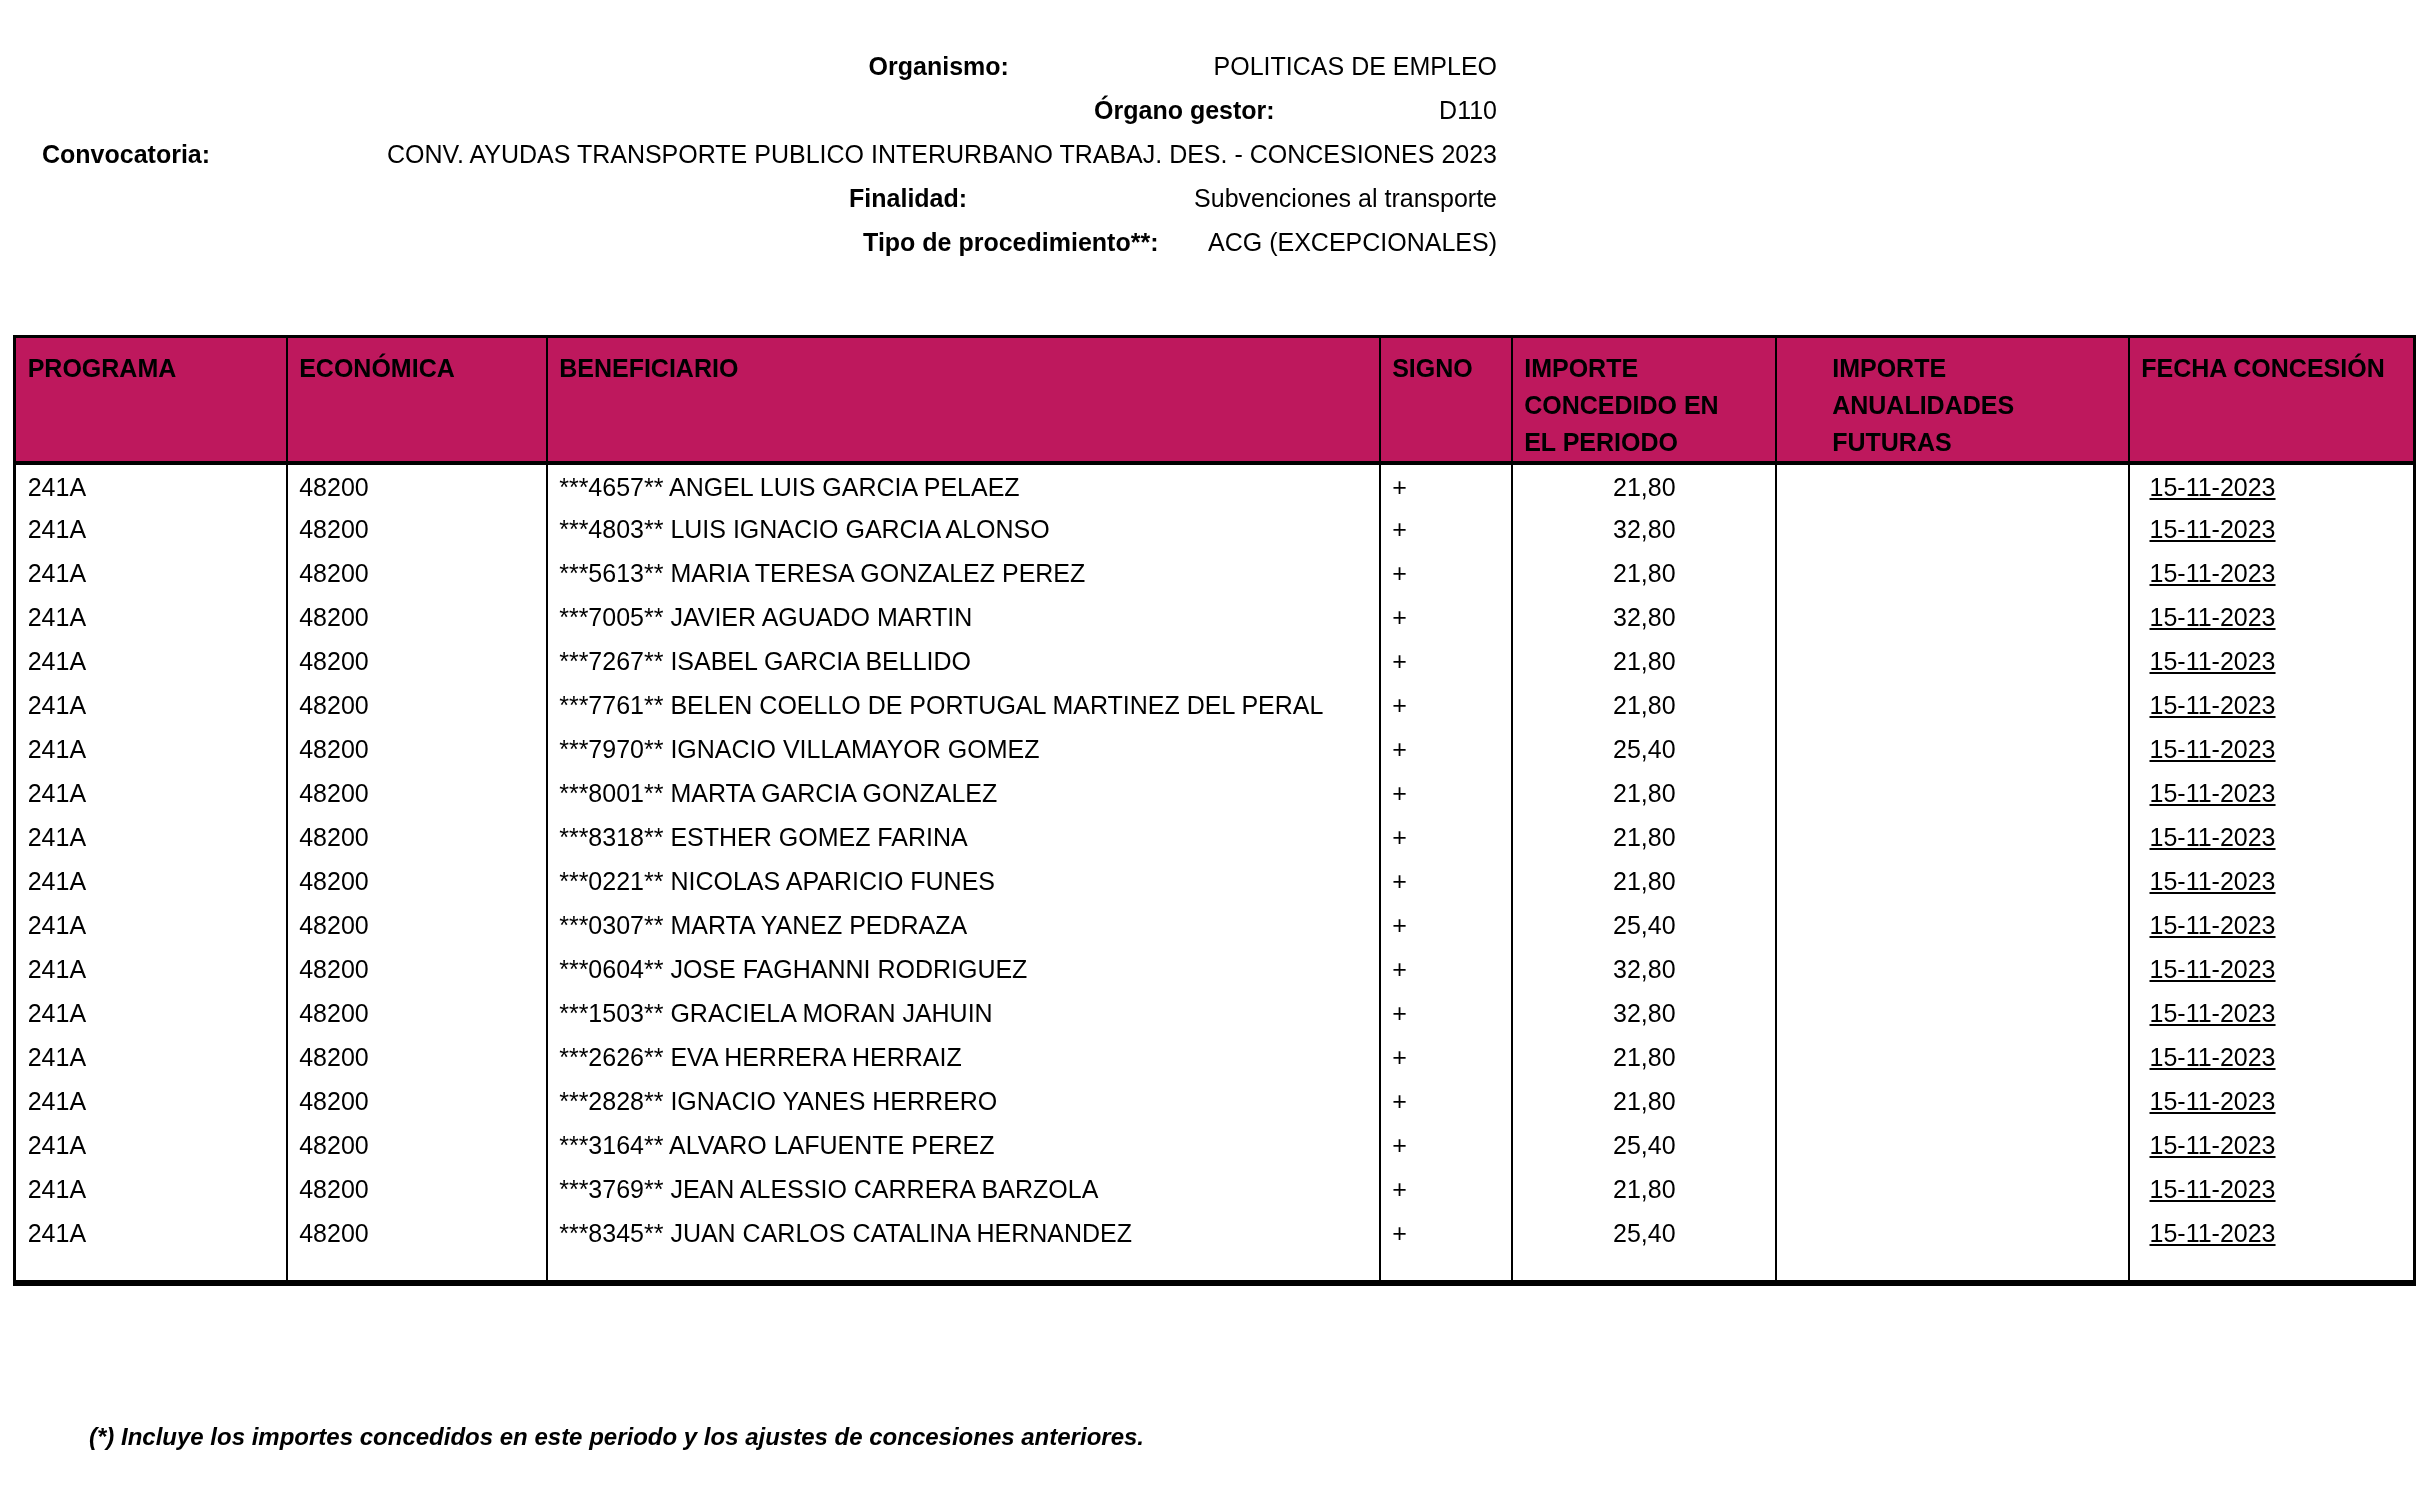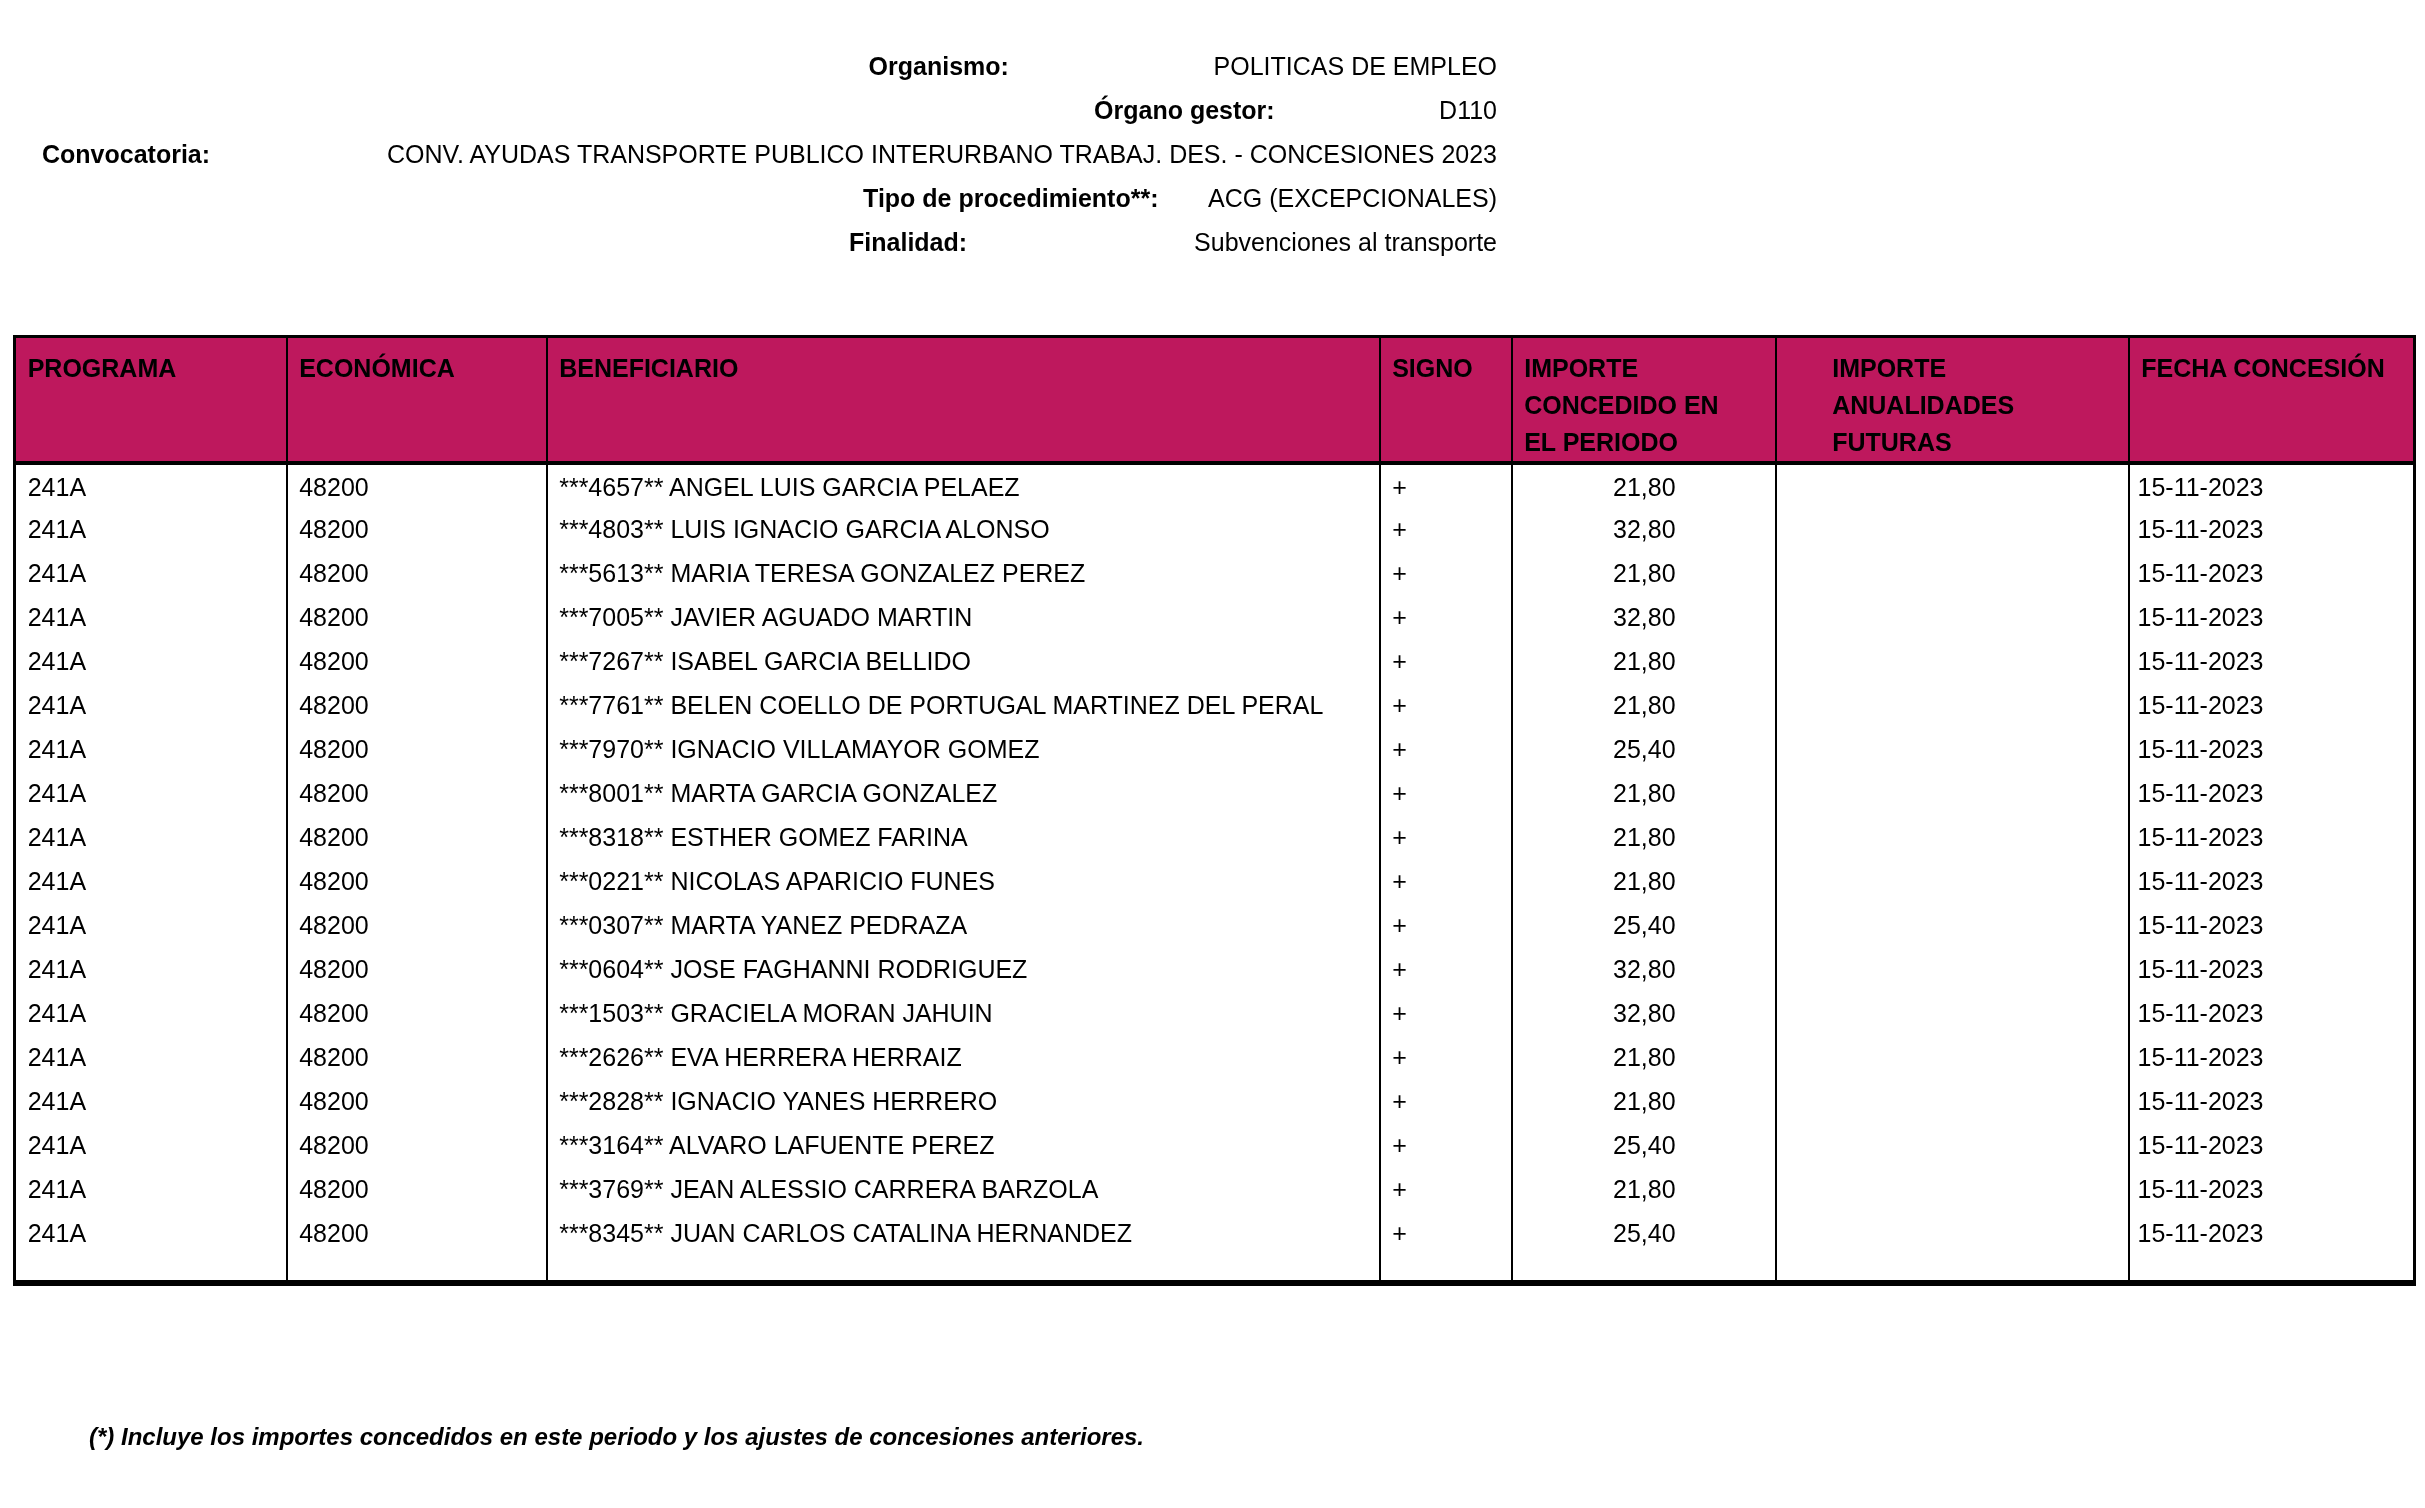--- a/index.html
+++ b/index.html
@@ -39,21 +39,21 @@
     line-height: 37px;
   }
   .doc-table th + th, .doc-table td + td { border-left: 2.2px solid #000; }
   .doc-table td {
     vertical-align: top;
     height: 44px;
     padding: 5.9px 11.7px 0 11.7px;
     line-height: 32px;
   }
   .doc-table td.num { text-align: center; padding-right: 10px; }
-  .doc-table td.date { padding-left: 8px; }
+  .doc-table td.date { padding-left: 20px; text-decoration: underline; }
   .doc-table tbody tr:last-child td { padding-bottom: 31px; }
   th.th-anualidades span { display: inline-block; max-width: 227px; margin-left: 44px; }
   th.th-importe span { display: inline-block; max-width: 220px; }
 
   
   .notes {
     position: absolute; left: 89px; top: 1419px;
     font-size: 24px; font-weight: bold; font-style: italic;
     line-height: 36px;
   }
@@ -68,26 +68,26 @@
   </div>
   <div class="field-row">
     <span class="field-label">Órgano gestor:</span>
     <span class="field-value">D110</span>
   </div>
   <div class="field-row">
     <span class="field-label">Convocatoria:</span>
     <span class="field-value">CONV. AYUDAS TRANSPORTE PUBLICO INTERURBANO TRABAJ. DES. - CONCESIONES 2023</span>
   </div>
   <div class="field-row">
+    <span class="field-label">Finalidad:</span>
+    <span class="field-value">Subvenciones al transporte</span>
+  </div>
+  <div class="field-row">
     <span class="field-label">Tipo de procedimiento**:</span>
     <span class="field-value">ACG (EXCEPCIONALES)</span>
-  </div>
-  <div class="field-row">
-    <span class="field-label">Finalidad:</span>
-    <span class="field-value">Subvenciones al transporte</span>
   </div>
 </div>
 
 <table class="doc-table">
   <colgroup>
     <col style="width:272px">
     <col style="width:260px">
     <col style="width:833px">
     <col style="width:132px">
     <col style="width:264px">

